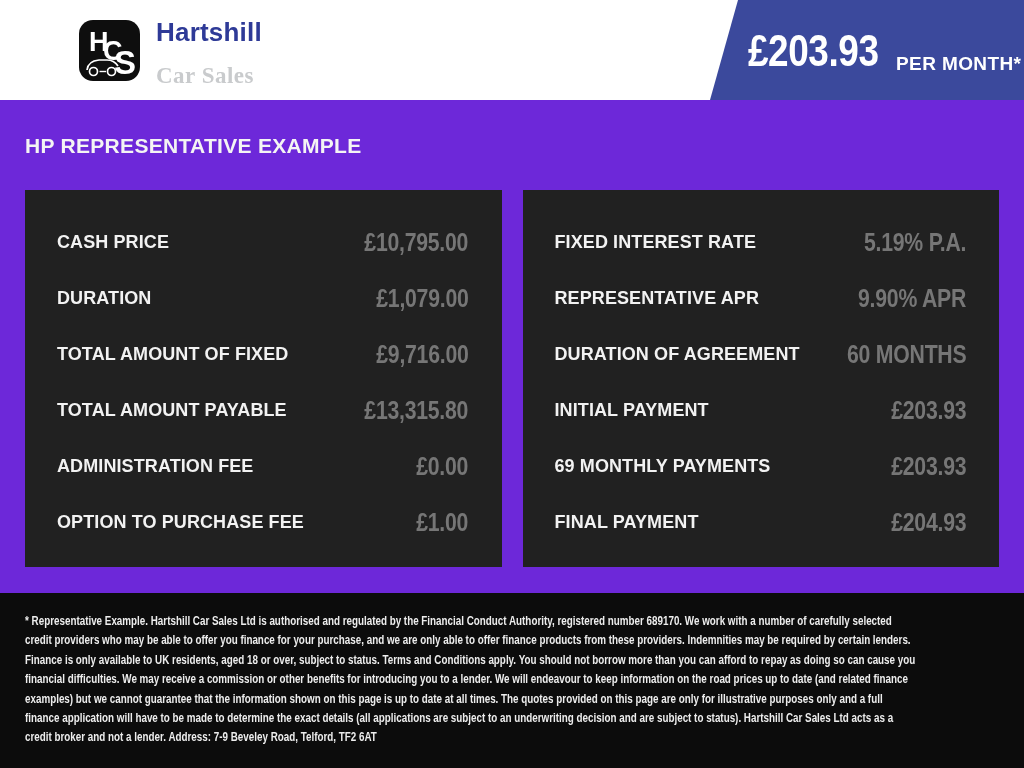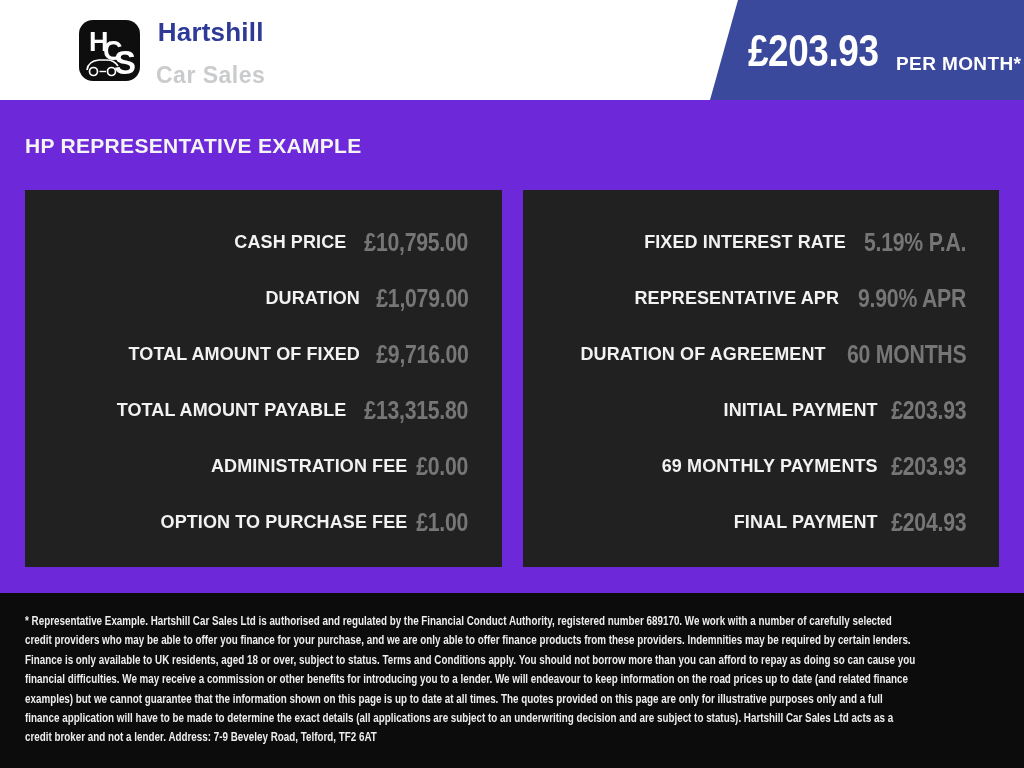--- a/index.html
+++ b/index.html
@@ -10,21 +10,21 @@
   .header {
     position: absolute; top: 0; left: 0; width: 1024px; height: 100px;
     background: #ffffff;
   }
   .brand {
     position: absolute; left: 78px; top: 21px; height: 63px;
     display: flex; align-items: center; cursor: pointer;
   }
   .brand-text { margin-left: 15px; line-height: 1; }
   .brand-primary { font-size: 26px; font-weight: bold; color: #2e3a97; letter-spacing: 0.2px; text-align: center; }
-  .brand-secondary { font-size: 23px; font-weight: bold; color: #c9cbcd; margin-top: 19px; letter-spacing: 0.5px; }
+  .brand-secondary { font-size: 23px; font-weight: bold; color: #c9cbcd; margin-top: 19px; letter-spacing: 0.5px; font-family: Liberation Serif, serif; }
 
   .price-banner {
     position: absolute; top: 0; left: 0; width: 1024px; height: 100px;
     background: #3b499c;
     clip-path: polygon(738px 0, 1024px 0, 1024px 100px, 710px 100px);
   }
   .banner-amount {
     position: absolute; left: 748px; top: 25px;
     font-size: 45px; font-weight: bold; color: #ffffff;
     transform: scaleX(0.82); transform-origin: 0 50%;
@@ -48,21 +48,21 @@
   .panels {
     position: absolute; top: 90px; left: 25px; width: 974px;
     display: flex; gap: 21px;
   }
   .panel {
     background: #212121; width: 477px; height: 377px;
     padding: 24px 33px 17px 32px;
     display: flex; flex-direction: column;
   }
   .row {
-    height: 56px; display: flex; justify-content: flex-end; align-items: center;
+    height: 56px; display: flex; justify-content: space-between; align-items: center;
   }
   .row-label {
     font-size: 18px; font-weight: bold; color: #f2f2f2; letter-spacing: 0.1px;
     white-space: nowrap;
   }
   .row-value {
     font-size: 25px; font-weight: bold; color: #767676; white-space: nowrap;
     transform: scaleX(0.85); transform-origin: 100% 50%; letter-spacing: -0.3px;
   }
 

